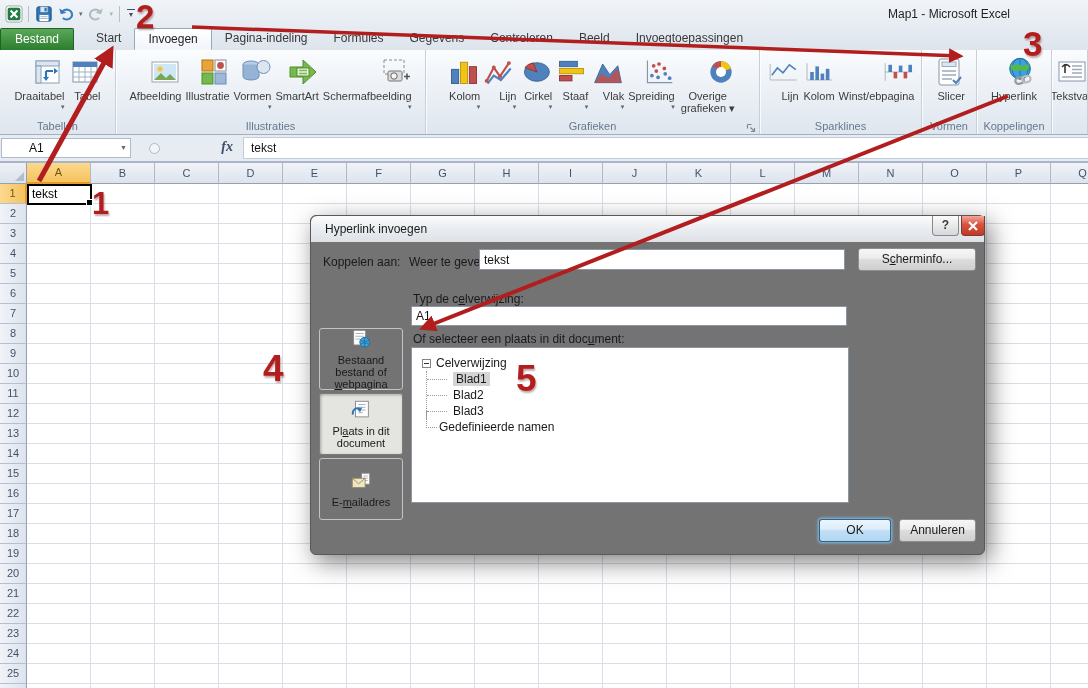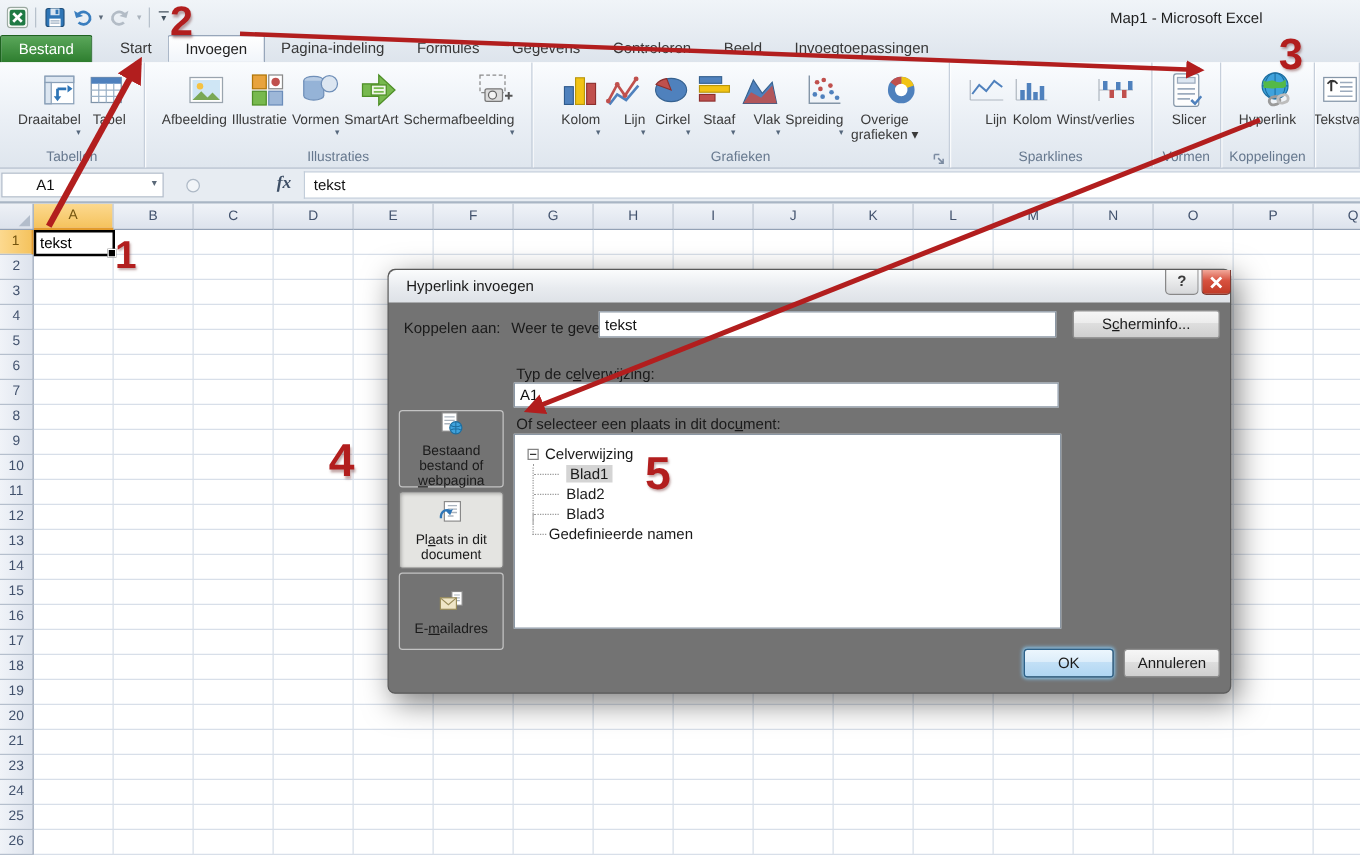--- a/index.html
+++ b/index.html
@@ -405,21 +405,21 @@
                   <rect x="8" y="6" width="4.5" height="9"></rect>
                   <rect x="21" y="7" width="4.5" height="8"></rect>
                   <rect x="33" y="6" width="4.5" height="9"></rect>
                 </g>
                 <g fill="#c0504d">
                   <rect x="14.5" y="15" width="4.5" height="8"></rect>
                   <rect x="27" y="15" width="4.5" height="8"></rect>
                 </g>
               </svg>
             </div>
-            <div class="rlabel">Winst/verlies</div>
+            <div class="rlabel">Winst/ebpagina</div>
           </div>
         </div>
         <div class="glabel">Sparklines</div>
       </div>
       <div class="rgroup" style="width: 55px;">
         <div class="rbuttons">
           <div class="rbtn">
             <div class="ricon">
               <svg viewBox="0 0 32 32">
                 <rect x="6" y="3" width="20" height="26" rx="2" fill="#fdfdfd" stroke="#8596a8"></rect>
@@ -918,20 +918,40 @@
       <div class="gcell"></div>
       <div class="gcell"></div>
       <div class="gcell"></div>
       <div class="gcell"></div>
       <div class="gcell"></div>
       <div class="gcell"></div>
       <div class="gcell"></div>
       <div class="gcell"></div>
     </div>
     <div class="grow">
+      <div class="gnum">22</div>
+      <div class="gcell"></div>
+      <div class="gcell"></div>
+      <div class="gcell"></div>
+      <div class="gcell"></div>
+      <div class="gcell"></div>
+      <div class="gcell"></div>
+      <div class="gcell"></div>
+      <div class="gcell"></div>
+      <div class="gcell"></div>
+      <div class="gcell"></div>
+      <div class="gcell"></div>
+      <div class="gcell"></div>
+      <div class="gcell"></div>
+      <div class="gcell"></div>
+      <div class="gcell"></div>
+      <div class="gcell"></div>
+      <div class="gcell"></div>
+    </div>
+    <div class="grow">
       <div class="gnum">23</div>
       <div class="gcell"></div>
       <div class="gcell"></div>
       <div class="gcell"></div>
       <div class="gcell"></div>
       <div class="gcell"></div>
       <div class="gcell"></div>
       <div class="gcell"></div>
       <div class="gcell"></div>
       <div class="gcell"></div>

